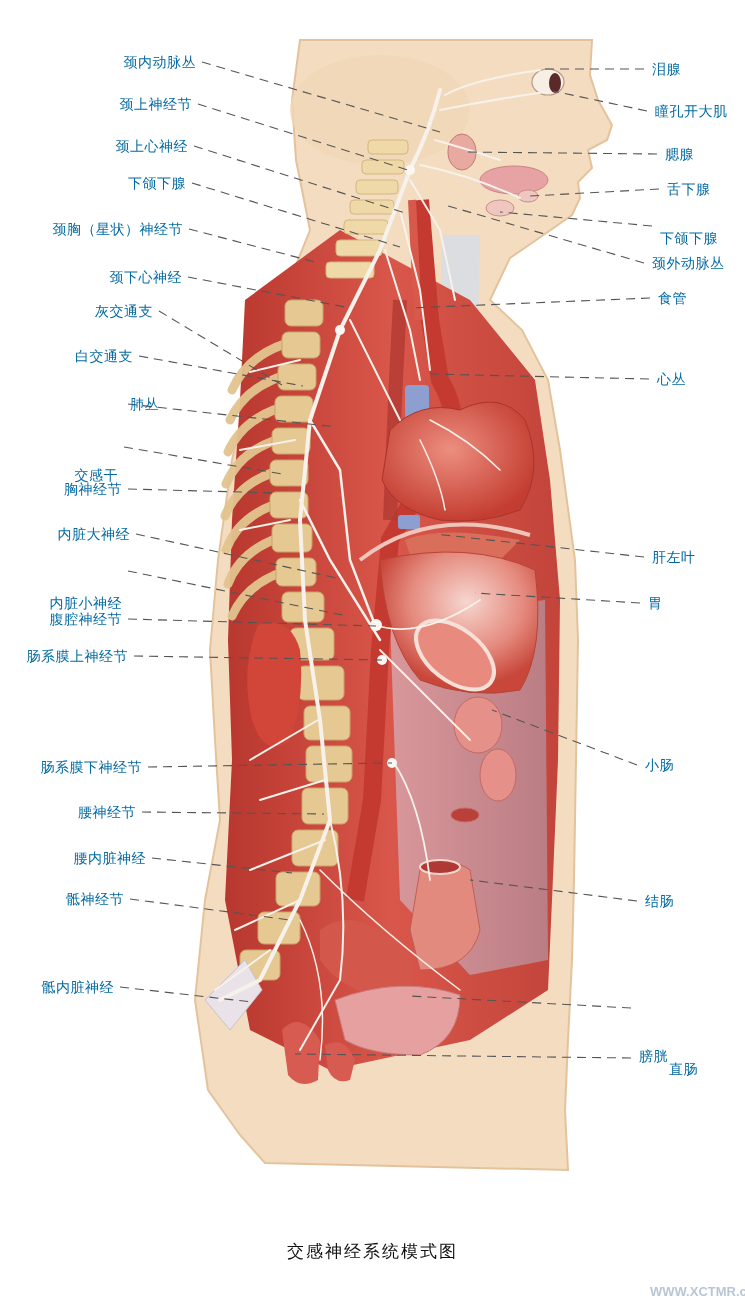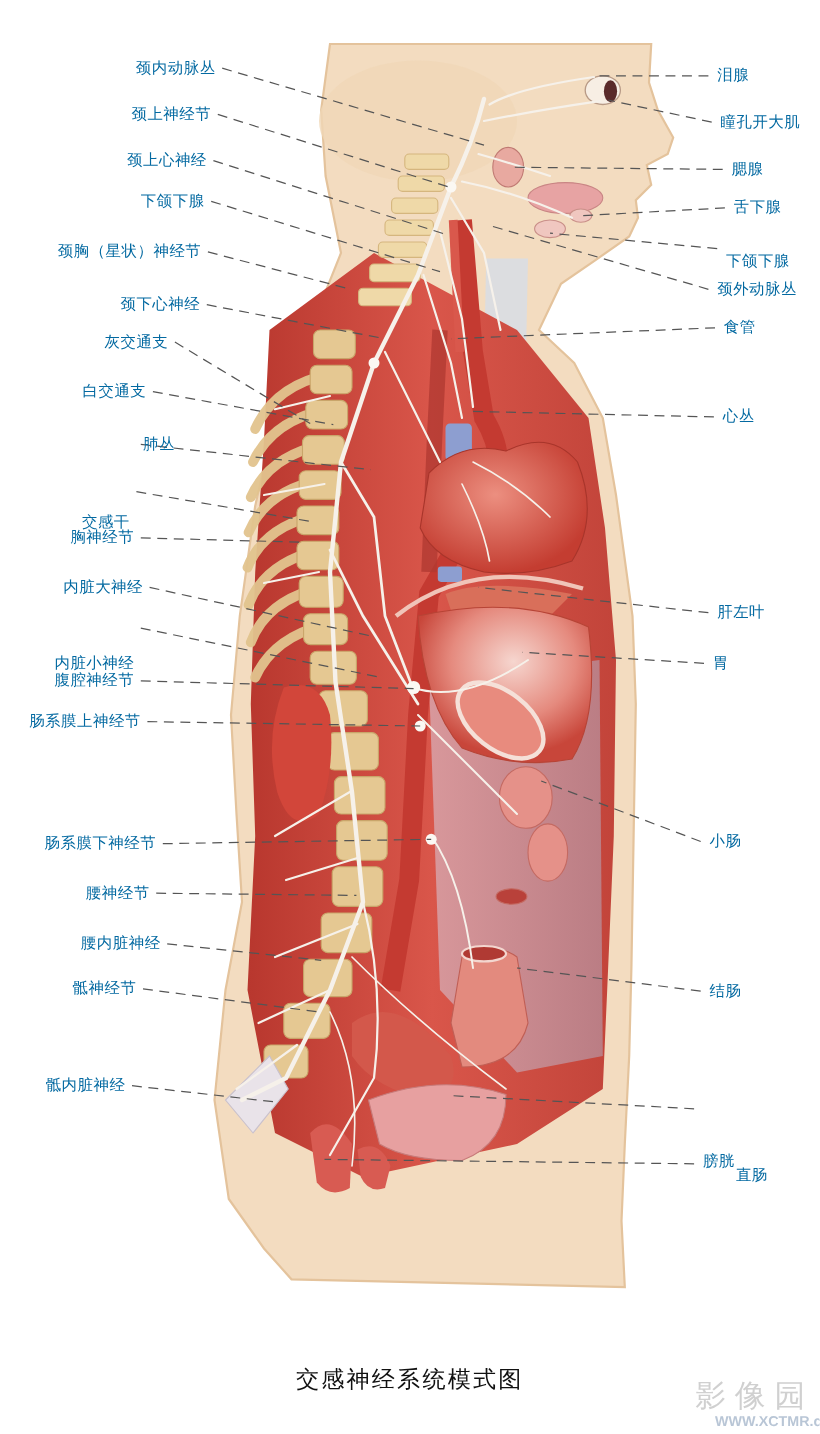--- a/index.html
+++ b/index.html
@@ -3,21 +3,21 @@
 <meta charset="utf-8">
 <style>
   html, body { margin: 0; padding: 0; background: #ffffff; }
   body { width: 745px; height: 1304px; position: relative; overflow: hidden;
          font-family: "DejaVu Sans", sans-serif; }
   #stage { position: absolute; left: 0; top: 0; width: 745px; height: 1304px; }
   .label { position: absolute; font-size: 14px; color: #0369a1; white-space: nowrap;
            line-height: 16px; letter-spacing: 0.5px; }
   .label.left { text-align: right; }
   .title { position: absolute; left: 0; width: 745px; top: 1240px; text-align: center;
-           font-size: 21px; color: #111; letter-spacing: 2px; }
+           font-size: 17px; color: #111; letter-spacing: 2px; }
   .wm-cn { position: absolute; left: 632px; top: 1250px; font-size: 28px; color: #d0d0d0;
            font-family: "DejaVu Serif", serif; letter-spacing: 8px; }
   .wm-url { position: absolute; left: 650px; top: 1284px; font-size: 13px; color: #b9c6d6;
             font-family: "Liberation Sans", sans-serif; font-weight: bold; }
 </style>
 </head>
 <body>
 
 <div id="stage">
   <svg id="art" width="745" height="1304" viewBox="0 0 745 1304" xmlns="http://www.w3.org/2000/svg">
@@ -248,15 +248,14 @@
       <div class="label right" style="left: 657px; top: 371px;">心丛</div>
       <div class="label right" style="left: 652px; top: 549px;">肝左叶</div>
       <div class="label right" style="left: 648px; top: 595px;">胃</div>
       <div class="label right" style="left: 645px; top: 757px;">小肠</div>
       <div class="label right" style="left: 645px; top: 893px;">结肠</div>
       <div class="label right" style="left: 639px; top: 1048px;">膀胱</div>
       <div class="label right" style="left: 669px; top: 1050px; margin-top: 11px;">直肠</div>
     </div>
 
   <div class="title">交感神经系统模式图</div>
-  <div class="wm-cn">影像园</div>
   <div class="wm-url">WWW.XCTMR.com</div>
 </div>
 
 </body></html>

